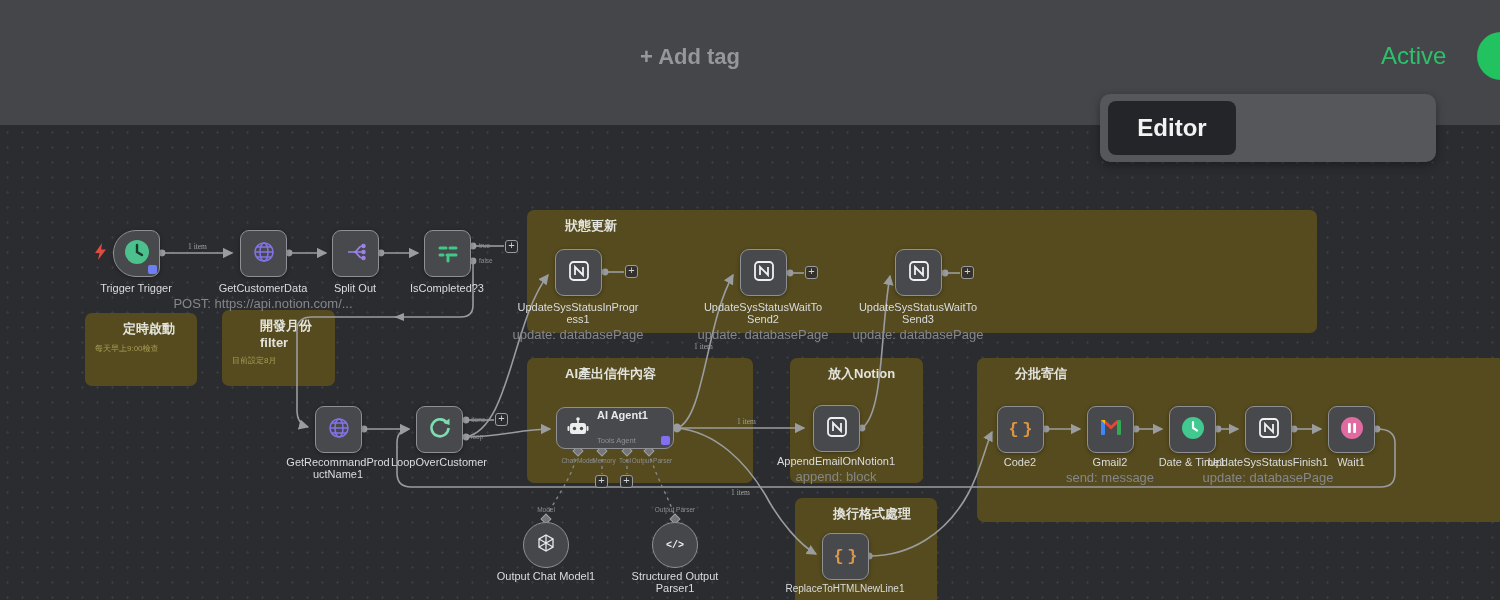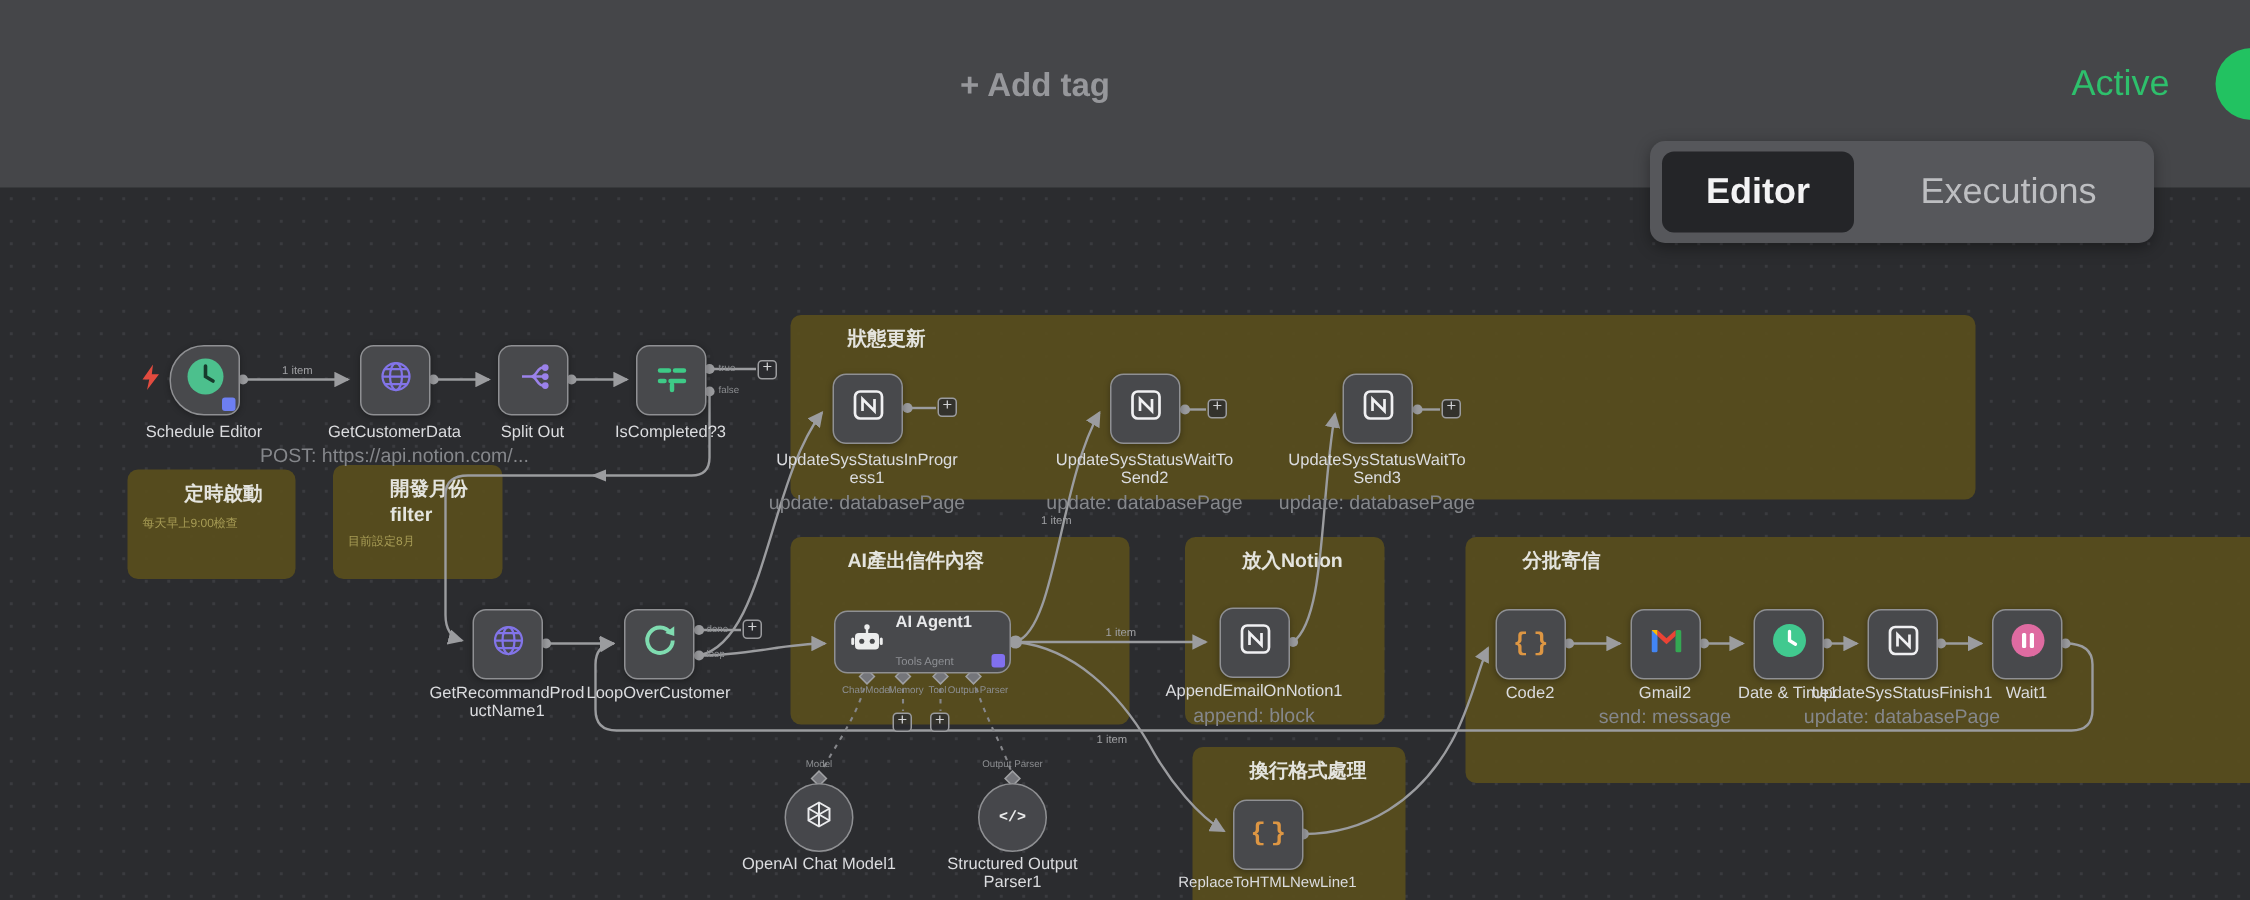--- a/index.html
+++ b/index.html
@@ -39,36 +39,35 @@
   .nlabel{position:absolute;transform:translateX(-50%);text-align:center;z-index:4;}
   .nl-main{font-size:11px;color:#dbdcdf;line-height:12px;}
   .nl-sub{font-size:13px;color:#85878b;margin-top:2px;}
   .wrap124 .nl-main{width:124px;word-break:break-all;margin:0 auto;}
   .wrap108 .nl-main{width:108px;word-break:break-all;margin:0 auto;}
   .wrap110 .nl-main{width:110px;margin:0 auto;}
   .plus{position:absolute;width:13px;height:13px;border:1.6px solid #9b9c9f;border-radius:3px;background:rgba(43,44,47,.8);
         color:#d2d3d5;font-size:11px;line-height:9px;text-align:center;z-index:3;}
   .port-label{position:absolute;font-size:6.5px;color:#8c8e91;z-index:2;white-space:nowrap;}
   .plc{transform:translateX(-50%);}
-  .edge-label{position:absolute;font-size:7.5px;color:#a0a1a4;z-index:2;white-space:nowrap;}
+  .edge-label{position:absolute;font-size:7.5px;color:#a0a1a4;z-index:2;white-space:nowrap;font-family:Liberation Serif, serif;}
   .bolt{position:absolute;left:94px;top:243px;z-index:3;}
   svg.edges{position:absolute;left:0;top:0;width:1500px;height:600px;z-index:2;}
   .mono{font-family:"Liberation Mono","DejaVu Sans Mono",monospace;}
 </style>
 </head>
 <body>
 
 <div class="header">
   <div class="add-tag">+ Add tag</div>
   <div class="active-label">Active</div>
   <div class="toggle"></div>
 </div>
 <div class="tabs">
   <div class="tab-editor">Editor</div>
-  <div class="tab-exec">Executions</div>
 </div>
 
 <div class="canvas"></div>
 
 <div class="group" style="left:527px;top:210px;width:790px;height:123px;">
   <div class="group-title">狀態更新</div>
 </div>
 <div class="group" style="left:85px;top:313px;width:112px;height:73px;">
   <div class="group-title">定時啟動</div>
   <div class="group-body">每天早上9:00檢查</div>
@@ -167,21 +166,21 @@
 <div class="node trigger" style="left:113px;top:230px;">
   <span>
     <svg width="26" height="26" viewBox="0 0 26 26">
         <circle cx="13" cy="13" r="12" fill="#4cc08d"></circle>
       <path d="M13,6 V13 L18,16" stroke="#173a2c" stroke-width="2.4" fill="none" stroke-linecap="round"></path>
       </svg>
   </span>
   <span class="badge" style="right:2px;bottom:2px;background:#6d7ff2;"></span>
 </div>
 <div class="nlabel" style="left:136px;top:282px;">
-  <div class="nl-main">Schedule Editor</div>
+  <div class="nl-main">Trigger Trigger</div>
 </div>
 
 <div class="node" style="left:240px;top:230px;">
   <span>
     <svg width="22" height="22" viewBox="0 0 22 22" stroke="#8274e8" fill="none" stroke-width="1.5">
       <circle cx="11" cy="11" r="9"></circle>
         <ellipse cx="11" cy="11" rx="4" ry="9"></ellipse>
         <path d="M2,11 H20 M3.5,6 H18.5 M3.5,16 H18.5"></path>
       </svg>
   </span>
@@ -374,21 +373,21 @@
 
 <div class="circle-node" style="left:523px;top:522px;">
   <span>
     <svg width="20" height="20" viewBox="0 0 20 20" stroke="#e9eaec" stroke-width="1.3" fill="none">
       <path d="M10,2 L17,6 L17,14 L10,18 L3,14 L3,6 Z"></path>
       <path d="M10,2 V18 M3,6 L17,14 M17,6 L3,14"></path>
       </svg>
   </span>
 </div>
 <div class="nlabel" style="left:546px;top:570px;">
-  <div class="nl-main">OpenAI Chat Model1</div>
+  <div class="nl-main">Output Chat Model1</div>
 </div>
 
 <div class="circle-node" style="left:652px;top:522px;">
   <span class="mono" style="color:#eceded;font-size:10px;font-weight:700;">&lt;/&gt;</span>
 </div>
 <div class="nlabel wrap110" style="left:675px;top:570px;">
   <div class="nl-main">Structured Output Parser1</div>
 </div>
 
 <div class="node" style="left:822px;top:533px;">

